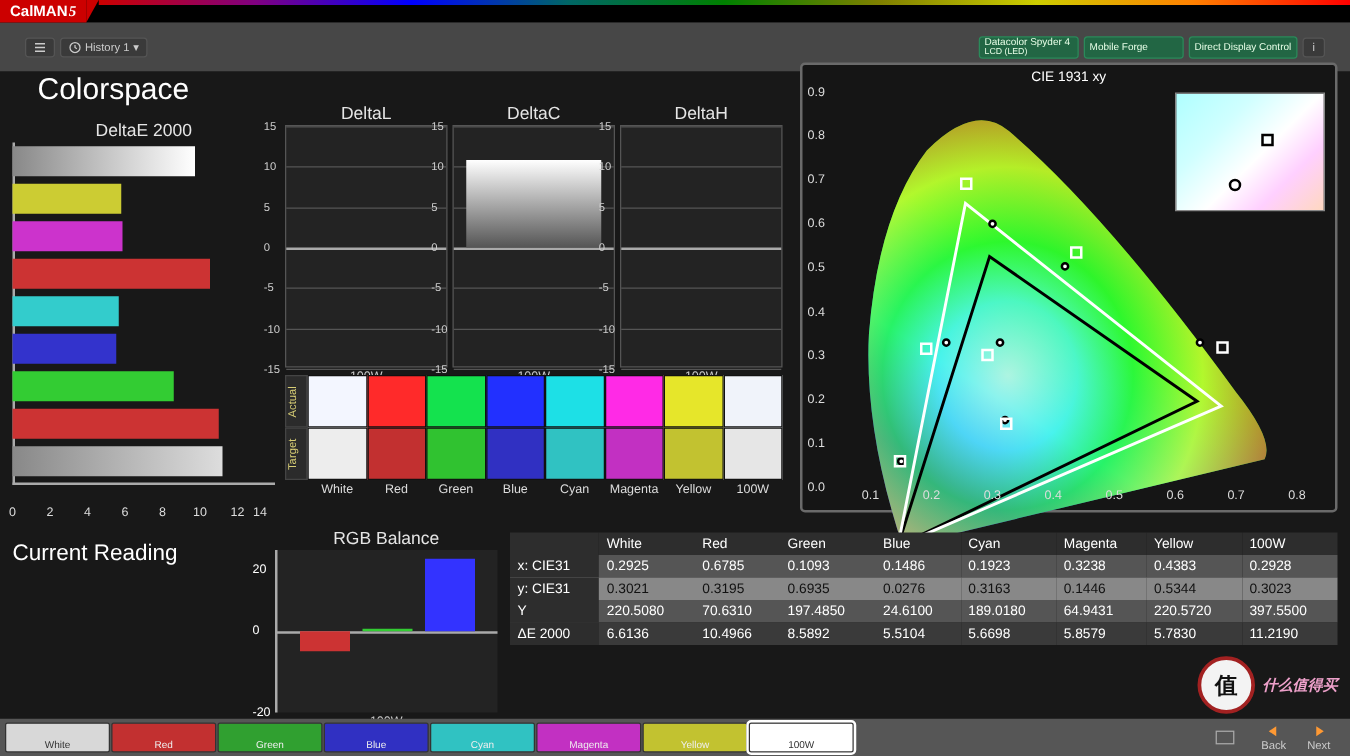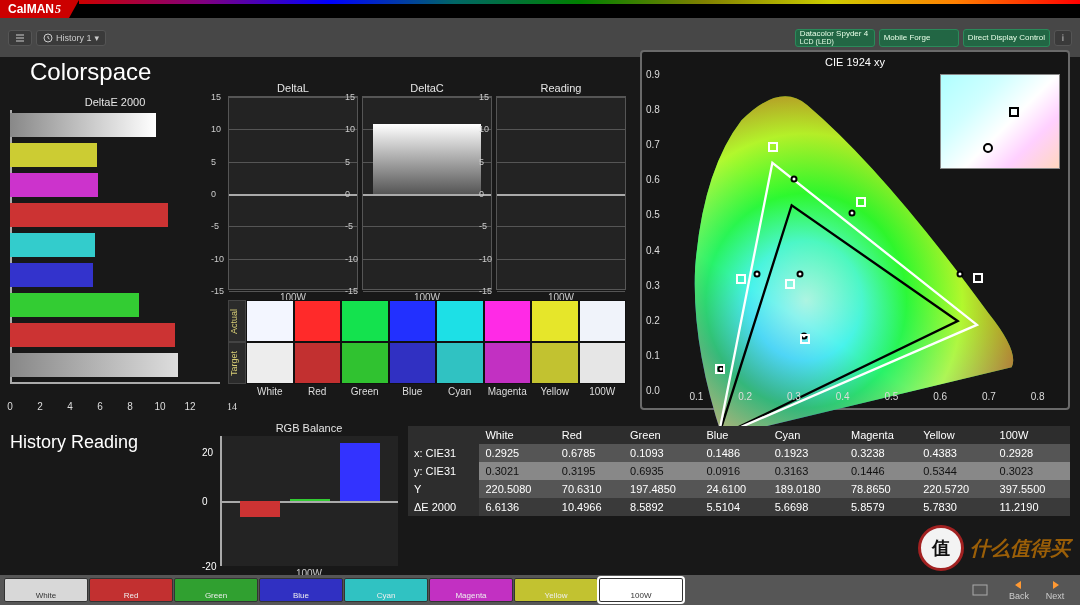--- a/index.html
+++ b/index.html
@@ -5,33 +5,33 @@
   * { box-sizing: border-box; margin: 0; padding: 0; }
   html, body { width: 1080px; height: 605px; background: #181818; color: #fff; font-family: "Segoe UI", Arial, sans-serif; font-size: 11px; overflow: hidden; }
   
   
   .topbar { height: 18px; background: #000; display: flex; align-items: stretch; }
   .brand { background: #cc0000; color: #fff; font-weight: bold; padding: 0 8px; display: flex; align-items: center; font-size: 12px; }
   .brand .five { font-family: Georgia, serif; font-style: italic; margin-left: 1px; }
   .brand-corner { width: 0; height: 0; border-top: 18px solid #cc0000; border-right: 10px solid transparent; }
   .spectrum { flex: 1; height: 4px; align-self: flex-start; margin-top: 0; background: linear-gradient(90deg,#cc0000,#800080,#0000ff,#006666,#008000,#808000,#cccc00,#ff8000,#ff0000);}
   
-  .toolbar { height: 39px; background: #474747; display: flex; align-items: center; padding: 0 8px; gap: 4px; }
+  .toolbar { height: 39px; background: #474747; display: flex; align-items: center; padding: 0 20px; gap: 4px; }
   .tool-btn { background: #3a3a3a; border: 1px solid #555; border-radius: 3px; height: 16px; padding: 0 6px; display: flex; align-items: center; font-size: 9px; color: #ccc; gap: 3px; }
   .tool-btn svg { width: 10px; height: 10px; }
   .toolbar .spacer { flex: 1; }
   .inst-btn { background: #226644; border: 1px solid #2a8a5a; border-radius: 3px; height: 18px; min-width: 80px; padding: 1px 4px; font-size: 8px; color: #e8ffe8; display: flex; flex-direction: column; justify-content: center; line-height: 1; }
   
   .main { position: absolute; top: 40px; left: 0; right: 0; bottom: 30px; padding: 6px 26px; }
   
   .page-title { font-size: 24px; font-weight: 300; margin: 12px 0 6px 4px; }
   
   
   .deltae { position: absolute; left: 10px; top: 56px; width: 210px; }
-  .chart-title { text-align: center; font-size: 11px; margin-bottom: 2px; color: #e5e5e5; }
+  .chart-title { text-align: center; font-size: 14px; margin-bottom: 2px; color: #e5e5e5; }
   .deltae-body { height: 288px; position: relative; }
   .deltae-tick { position: absolute; bottom: -14px; font-size: 10px; color: #ddd; transform: translateX(-50%); }
   .deltae-bar-row { position: absolute; left: 0; height: 29px; display: flex; align-items: center; }
   .deltae-bar { height: 24px; }
   .deltae-baseline-v { position:absolute; left:0; top:0; bottom:14px; width:2px; background:#aaa; }
   .deltae-baseline-h { position:absolute; left:0; right:0; bottom:14px; height:2px; background:#aaa; }
   
   
   .mini-row { position: absolute; left: 228px; top: 42px; display: flex; gap: 4px; }
   .mini { width: 130px; }
@@ -92,21 +92,21 @@
   .tab-sw { width: 84px; height: 24px; border: 1px solid #333; border-radius: 2px; display: flex; align-items: flex-end; justify-content: center; font-size: 8px; color: #ddd; padding-bottom: 1px; }
   .tab-sw.active { outline: 2px solid #fff; }
   .bottom-tabs .spacer { flex: 1; }
   .nav-group { display:flex; align-items:center; gap:2px; margin-right:4px; }
   .nav-btn { display:flex; flex-direction:column; align-items:center; font-size:9px; color:#ccc; width:34px; }
   .nav-btn svg { width:16px; height:12px; }
   
   
   .watermark { position:absolute; right:10px; bottom:34px; display:flex; align-items:center; gap:6px; opacity:0.95; }
   .watermark-circle { width:46px; height:46px; border-radius:50%; background:#fff; border:3px solid #aa2222; display:flex; align-items:center; justify-content:center; color:#111; font-size:18px; font-weight:bold; }
-  .watermark-text { font-size:20px; font-weight:bold; font-style:italic; color:#a16207; }
+  .watermark-text { font-size:12px; font-weight:bold; font-style:italic; color:#f9a8d4; }
 </style>
 </head>
 <body>
 
 <div class="topbar">
   <div class="brand">
     <span>CalMAN</span>
       <span class="five">5</span>
   </div>
   <div class="brand-corner"></div>
@@ -155,21 +155,21 @@
     <div class="deltae-body" id="deltae-body">
       <div class="deltae-baseline-v"></div>
       <div class="deltae-baseline-h"></div>
     <div class="deltae-tick" style="left: 0px;">0</div>
         <div class="deltae-tick" style="left: 30px;">2</div>
         <div class="deltae-tick" style="left: 60px;">4</div>
         <div class="deltae-tick" style="left: 90px;">6</div>
         <div class="deltae-tick" style="left: 120px;">8</div>
         <div class="deltae-tick" style="left: 150px;">10</div>
         <div class="deltae-tick" style="left: 180px;">12</div>
-        <div class="deltae-tick" style="left: 222px; font-family: Liberation Serif, serif;">14</div>
+        <div class="deltae-tick" style="left: 198px;">14</div>
         <div class="deltae-bar-row" style="top: 0px;">
           <div class="deltae-bar" style="width: 145.8px; background: linear-gradient(90deg, rgb(136, 136, 136), rgb(255, 255, 255));"></div>
         </div>
         <div class="deltae-bar-row" style="top: 30px;">
           <div class="deltae-bar" style="width: 86.7px; background: rgb(204, 204, 51);"></div>
         </div>
         <div class="deltae-bar-row" style="top: 60px;">
           <div class="deltae-bar" style="width: 87.9px; background: rgb(204, 51, 204);"></div>
         </div>
         <div class="deltae-bar-row" style="top: 90px;">
@@ -229,21 +229,21 @@
           <div class="mini-hline" style="top: 129.333px;"></div>
           <div class="mini-y" style="top: 161.667px;">-10</div>
           <div class="mini-hline" style="top: 161.667px;"></div>
           <div class="mini-y" style="top: 194px;">-15</div>
           <div class="mini-hline" style="top: 194px;"></div>
           <div style="position: absolute; left: 10px; right: 10px; top: 27.16px; height: 69.84px; background: linear-gradient(rgb(255, 255, 255), rgb(85, 85, 85));"></div>
         </div>
         <div class="mini-xlabel">100W</div>
       </div>
       <div class="mini">
-        <div class="chart-title">Reading</div>
+        <div class="chart-title">DeltaH</div>
         <div class="mini-body">
           <div class="mini-y" style="top: 0px;">15</div>
           <div class="mini-hline" style="top: 0px;"></div>
           <div class="mini-y" style="top: 32.3333px;">10</div>
           <div class="mini-hline" style="top: 32.3333px;"></div>
           <div class="mini-y" style="top: 64.6667px;">5</div>
           <div class="mini-hline" style="top: 64.6667px;"></div>
           <div class="mini-y" style="top: 97px;">0</div>
           <div class="mini-hline" style="top: 97px; background: rgb(170, 170, 170); height: 2px;"></div>
           <div class="mini-y" style="top: 129.333px;">-5</div>
@@ -290,21 +290,21 @@
         <span>Green</span>
         <span>Blue</span>
         <span>Cyan</span>
         <span>Magenta</span>
         <span>Yellow</span>
         <span>100W</span>
       </div>
   </div>
 
   <div class="cie">
-    <div class="cie-title">CIE 1924 xy</div>
+    <div class="cie-title">CIE 1931 xy</div>
     <div class="cie-body" id="cie-body">
       <svg class="locus" viewBox="0 0 100 100" preserveAspectRatio="none">
         <defs>
           <radialGradient id="cg" cx="35%" cy="60%" r="70%">
             <stop offset="0%" stop-color="#ffffff"></stop>
             <stop offset="25%" stop-color="#66ffff"></stop>
             <stop offset="45%" stop-color="#33ff33"></stop>
             <stop offset="70%" stop-color="#ffff33"></stop>
             <stop offset="100%" stop-color="#ff3333"></stop>
           </radialGradient>
@@ -356,21 +356,21 @@
         <div class="cie-marker" style="left: 69.3712px; top: 204.944px;"></div>
         <div class="cie-marker" style="left: 133.477px; top: 265.229px;"></div>
       </div>
     <div class="cie-inset">
       <div class="cie-marker" style="left:62%;top:40%;border-color:#000;"></div>
       <div class="cie-marker circle" style="left:40%;top:78%;"></div>
     </div>
   </div>
 
   <div class="reading">
-    <h2>History Reading</h2>
+    <h2>Current Reading</h2>
   </div>
 
   <div class="rgb-balance">
     <div class="chart-title">RGB Balance</div>
     <div class="rgb-body" id="rgb-body">
       <div class="rgb-baseline-v"></div>
       <div class="rgb-zero"></div>
     <div class="rgb-y" style="top: 16px;">20</div>
         <div class="rgb-y" style="top: 65px;">0</div>
         <div class="rgb-y" style="top: 130px;">-20</div>
@@ -406,34 +406,34 @@
             <td>0.1923</td>
             <td>0.3238</td>
             <td>0.4383</td>
             <td>0.2928</td>
           </tr>
           <tr class="sel">
             <td>y: CIE31</td>
             <td>0.3021</td>
             <td>0.3195</td>
             <td>0.6935</td>
-            <td>0.0916</td>
+            <td>0.0276</td>
             <td>0.3163</td>
             <td>0.1446</td>
             <td>0.5344</td>
             <td>0.3023</td>
           </tr>
           <tr class="">
             <td>Y</td>
             <td>220.5080</td>
             <td>70.6310</td>
             <td>197.4850</td>
             <td>24.6100</td>
             <td>189.0180</td>
-            <td>78.8650</td>
+            <td>64.9431</td>
             <td>220.5720</td>
             <td>397.5500</td>
           </tr>
           <tr class="">
             <td>ΔE 2000</td>
             <td>6.6136</td>
             <td>10.4966</td>
             <td>8.5892</td>
             <td>5.5104</td>
             <td>5.6698</td>

